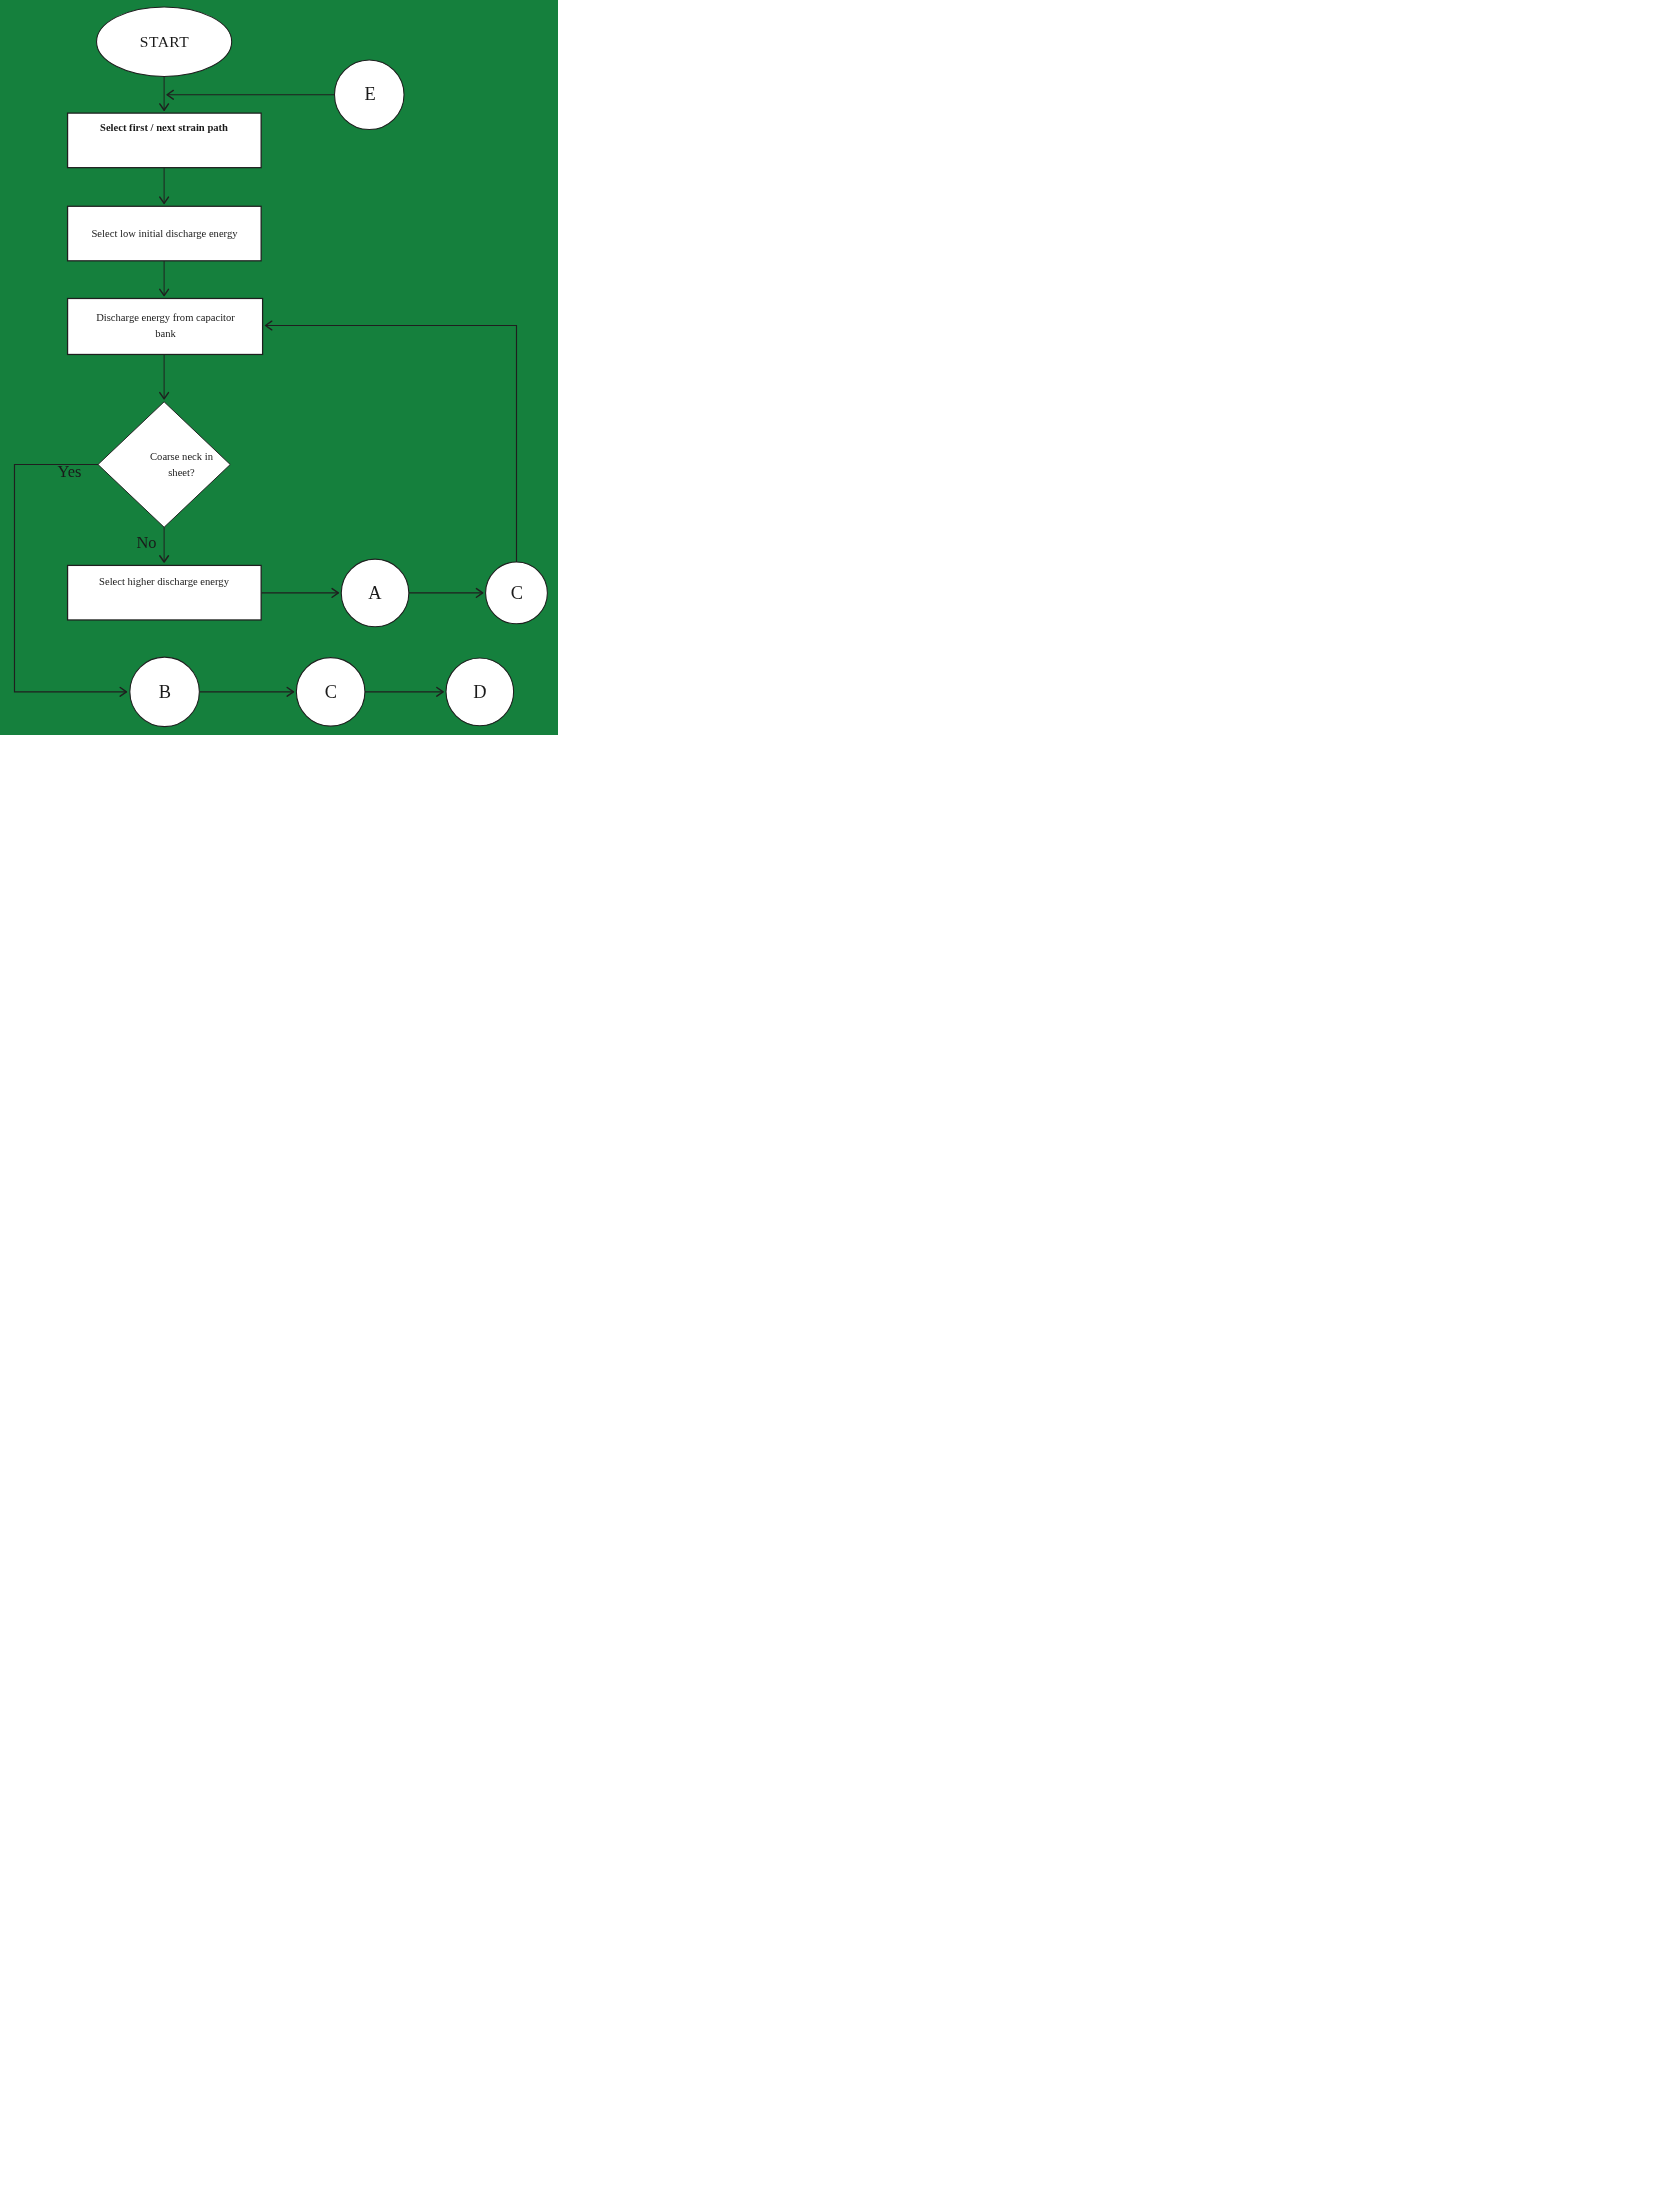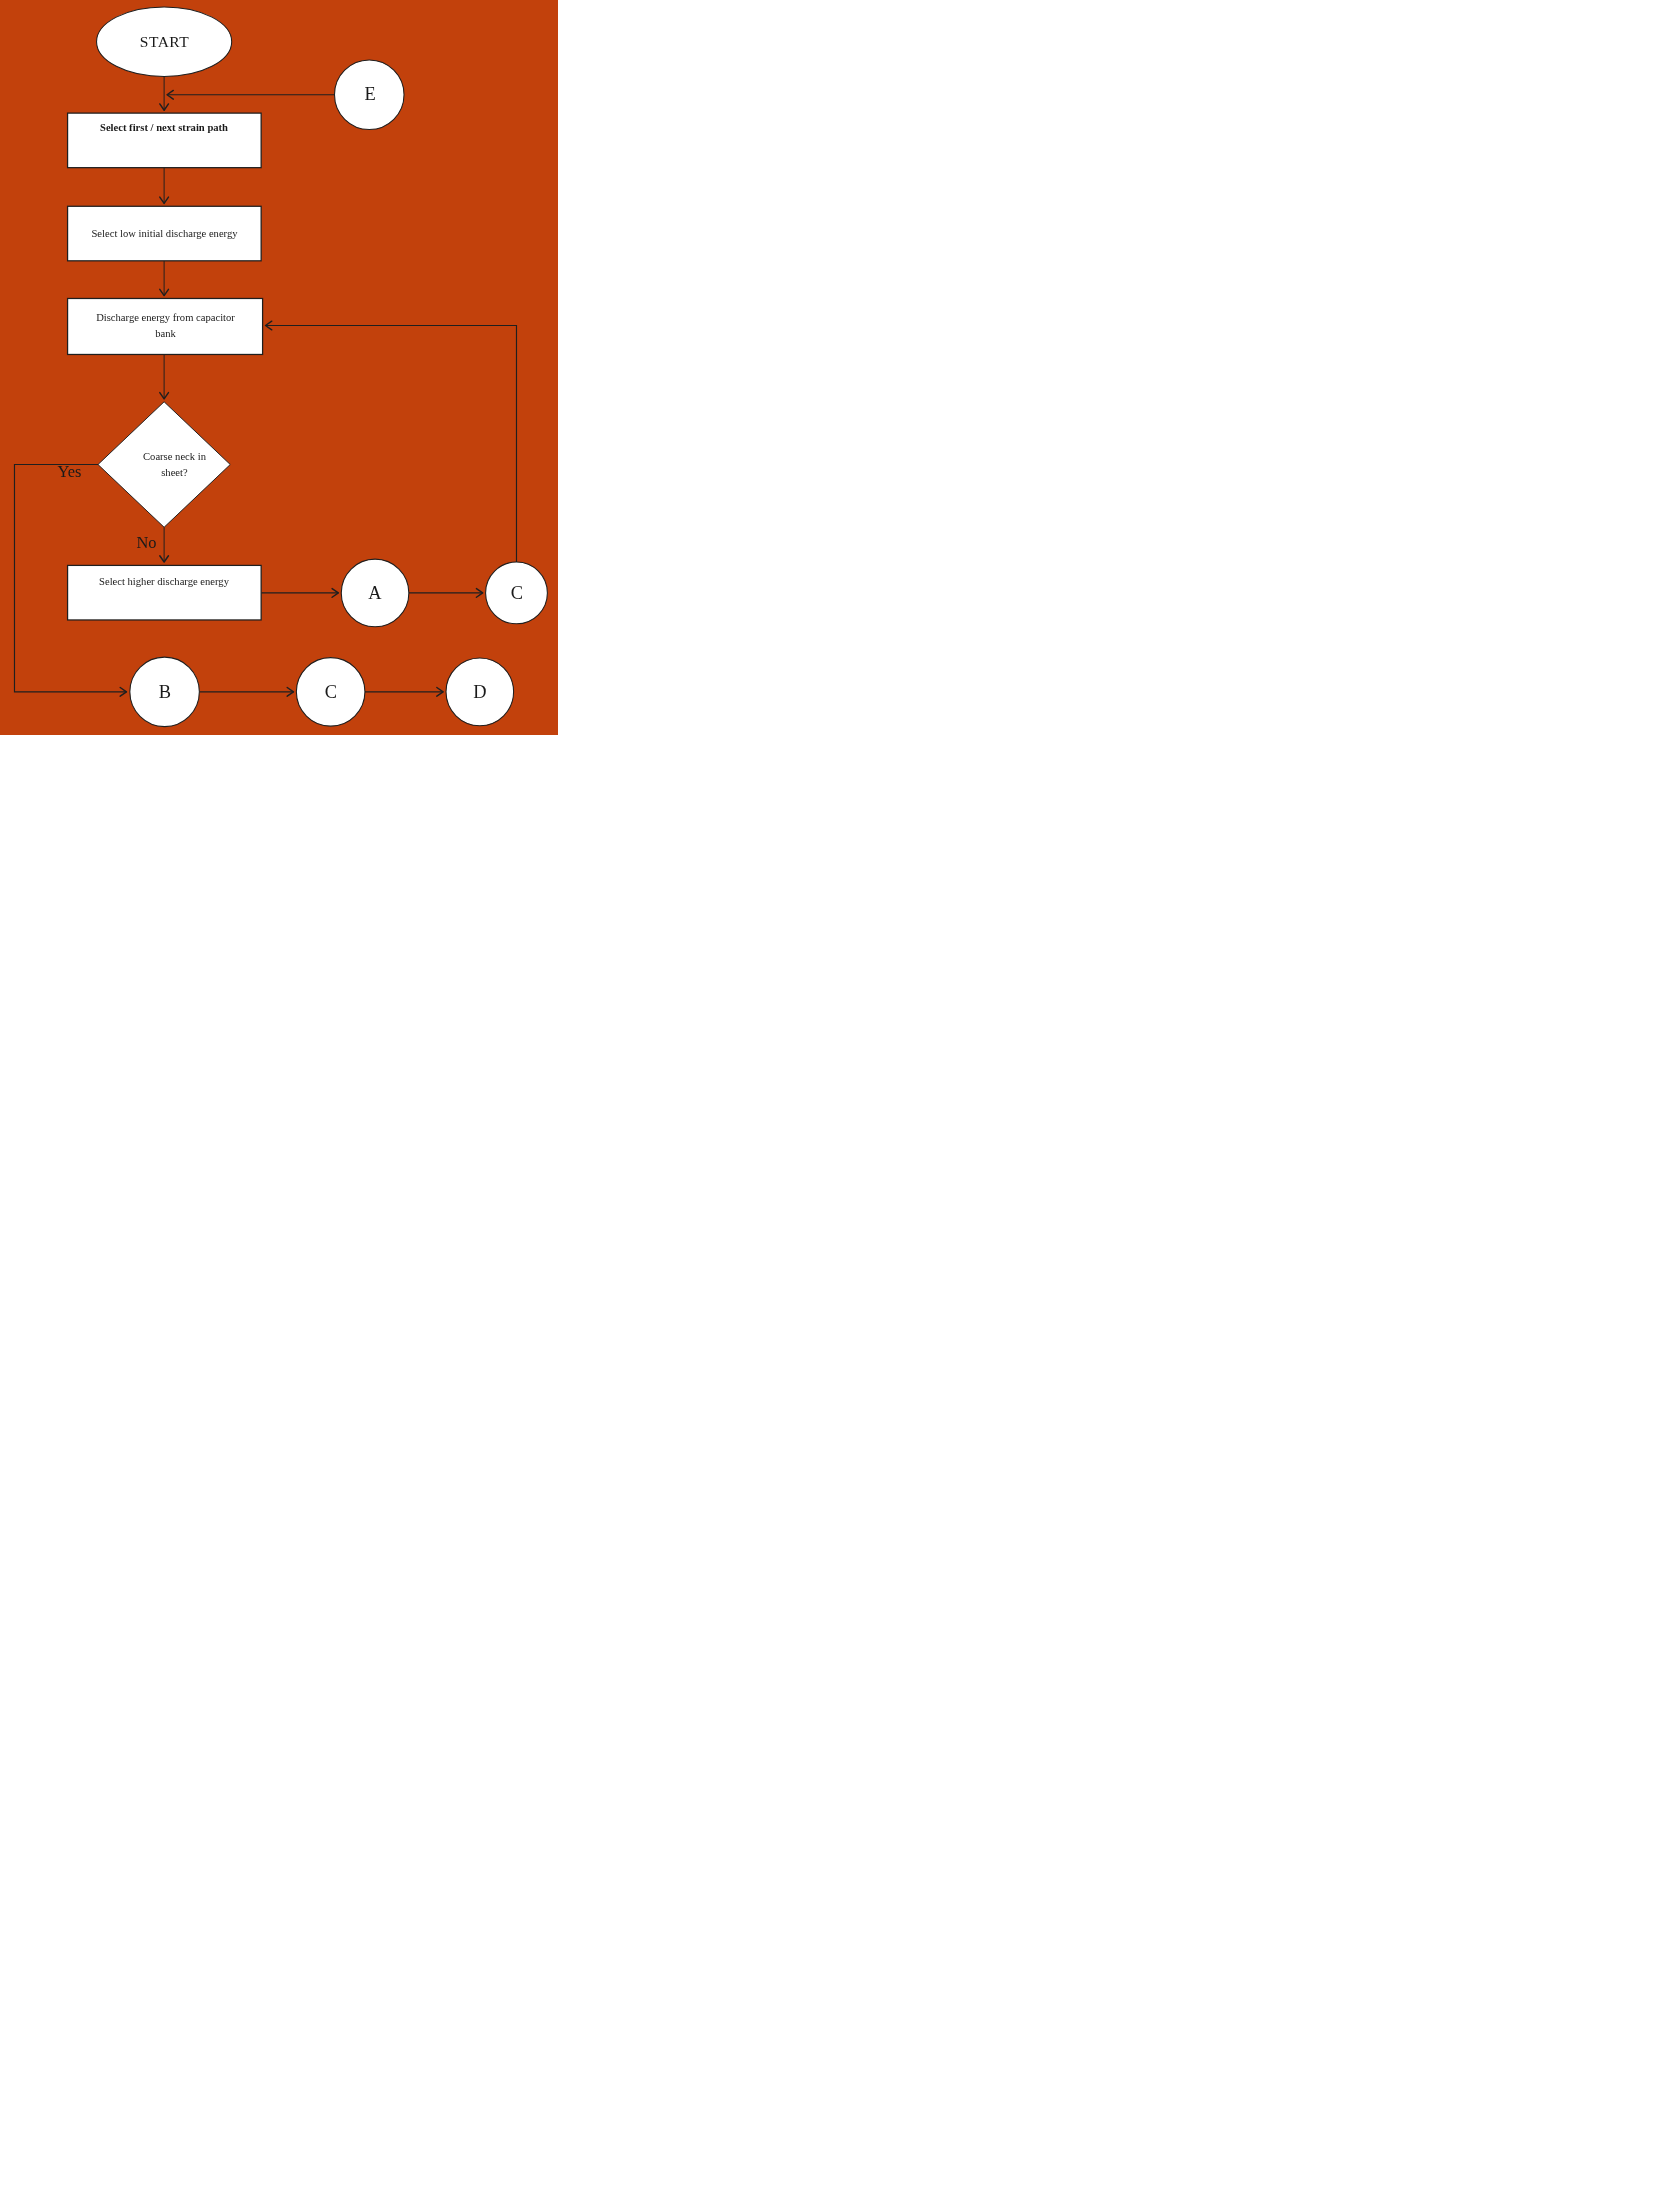--- a/index.html
+++ b/index.html
@@ -4,21 +4,21 @@
 <style>
   html, body {
     margin: 0;
     padding: 0;
     background: #ffffff;
   }
   .canvas {
     position: relative;
     width: 558px;
     height: 735px;
-    background: #c2410c;
+    background: #15803d;
     font-family: "Liberation Serif", "DejaVu Serif", serif;
     color: #1a1a1a;
     overflow: hidden;
   }
   .canvas svg.wires {
     position: absolute;
     left: 0;
     top: 0;
     width: 558px;
     height: 735px;
@@ -89,21 +89,21 @@
   <div class="label start-text" style="left:97px; top:27px; width:135px; height:29px;">START</div>
 
   <div class="label connector-text" style="left:341px; top:80px; width:58px; height:29px;">E</div>
 
   <div class="label node-text" style="left:72px; top:103px; width:184px; height:49px;font-weight:bold;">Select first / next strain path</div>
 
   <div class="label node-text" style="left:87px; top:209px; width:155px; height:49px;text-align:center;">Select low initial discharge energy</div>
 
   <div class="label node-text" style="left:85px; top:301px; width:161px; height:50px;">Discharge energy from capacitor bank</div>
 
-  <div class="label node-text" style="left:131px; top:435px; width:87px; height:60px;">Coarse neck in sheet?</div>
+  <div class="label node-text" style="left:138px; top:435px; width:87px; height:60px;">Coarse neck in sheet?</div>
 
   <div class="label branch-text" style="left:43px; top:460px; width:53px; height:25px;">Yes</div>
 
   <div class="label branch-text" style="left:120px; top:531px; width:53px; height:25px;">No</div>
 
   <div class="label node-text" style="left:72px; top:557px; width:184px; height:49px;">Select higher discharge energy</div>
 
   <div class="label connector-text" style="left:346px; top:579px; width:58px; height:29px;">A</div>
 
   <div class="label connector-text" style="left:488px; top:579px; width:58px; height:29px;">C</div>

